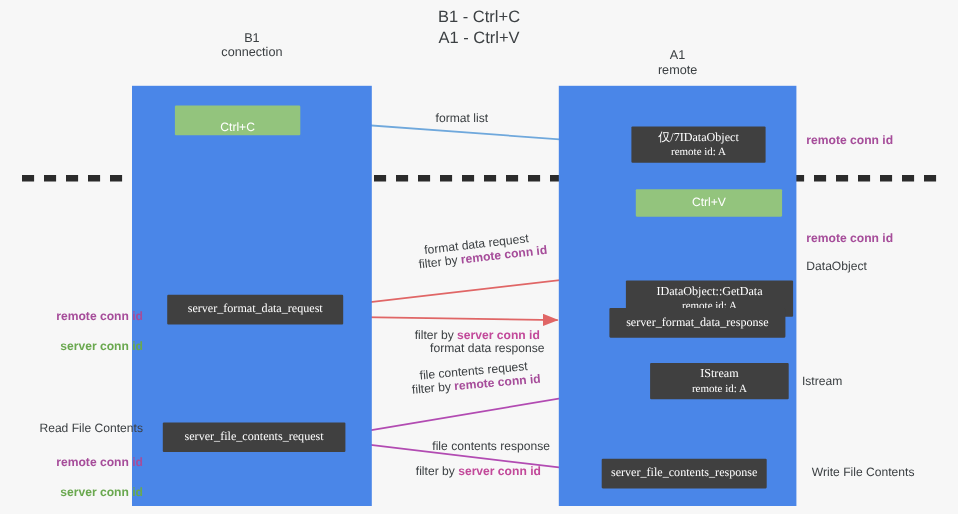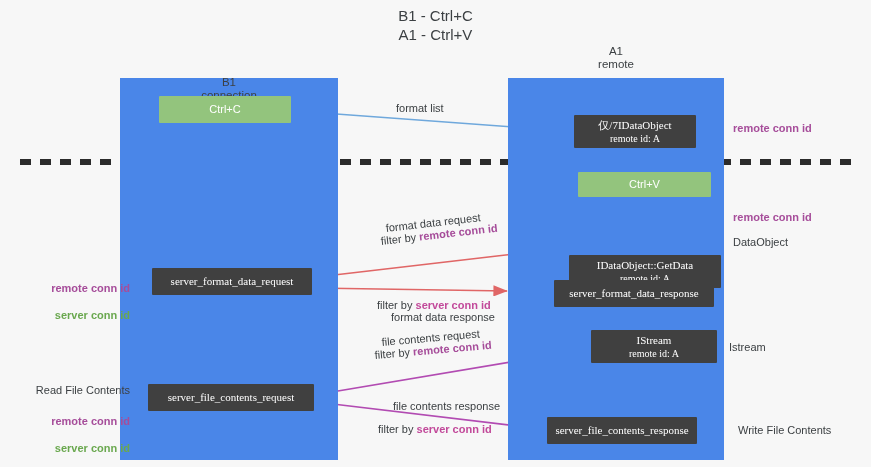--- a/index.html
+++ b/index.html
@@ -31,21 +31,21 @@
   }
 
   
   .lane-head {
     text-align: center;
     font-size: 11.5px;
     color: #3c4043;
     line-height: 13px;
     white-space: pre-line;
   }
-  #lane-head-b1 { left: 120px; top: 29px; width: 218px; margin-top: 47px; }
+  #lane-head-b1 { left: 120px; top: 29px; width: 218px; }
   #lane-head-a1 { left: 508px; top: 45px; width: 216px; }
 
   
   .lane {
     background: #4a86e8;
     top: 78px; height: 382px;
   }
   #lane-b1 { left: 120px; width: 218px; }
   #lane-a1 { left: 508px; width: 216px; }
 
@@ -59,21 +59,21 @@
     font-size: 11px;
     line-height: 13px;
     text-align: center;
     border-radius: 1px;
     padding: 0 4px;
   }
   .box .l2 { font-size: 10px; }
   .green { background: #93c47d; }
   .orange { background: #404040; font-family: Liberation Serif, serif; }
 
-  #box-ctrlc  { left: 159px; top: 96px;  width: 132px; height: 27px; }
+  #box-ctrlc  { left: 159px; top: 96px;  width: 114px; height: 27px; justify-content: flex-end; }
   #box-idata  { left: 574px; top: 115px; width: 122px; height: 33px; }
   #box-ctrlv  { left: 578px; top: 172px; width: 133px; height: 25px; }
   #box-getdata{ left: 569px; top: 228px; width: 152px; height: 33px; margin-top: 27px; }
   #box-sfdreq { left: 152px; top: 268px; width: 160px; height: 27px; }
   #box-sfdres { left: 512px; top: 280px; width: 160px; height: 27px; margin-left: 42px; }
   #box-istream{ left: 591px; top: 330px; width: 126px; height: 33px; }
   #box-sfcreq { left: 148px; top: 384px; width: 166px; height: 27px; }
   #box-sfcres { left: 547px; top: 417px; width: 150px; height: 27px; }
 
   

